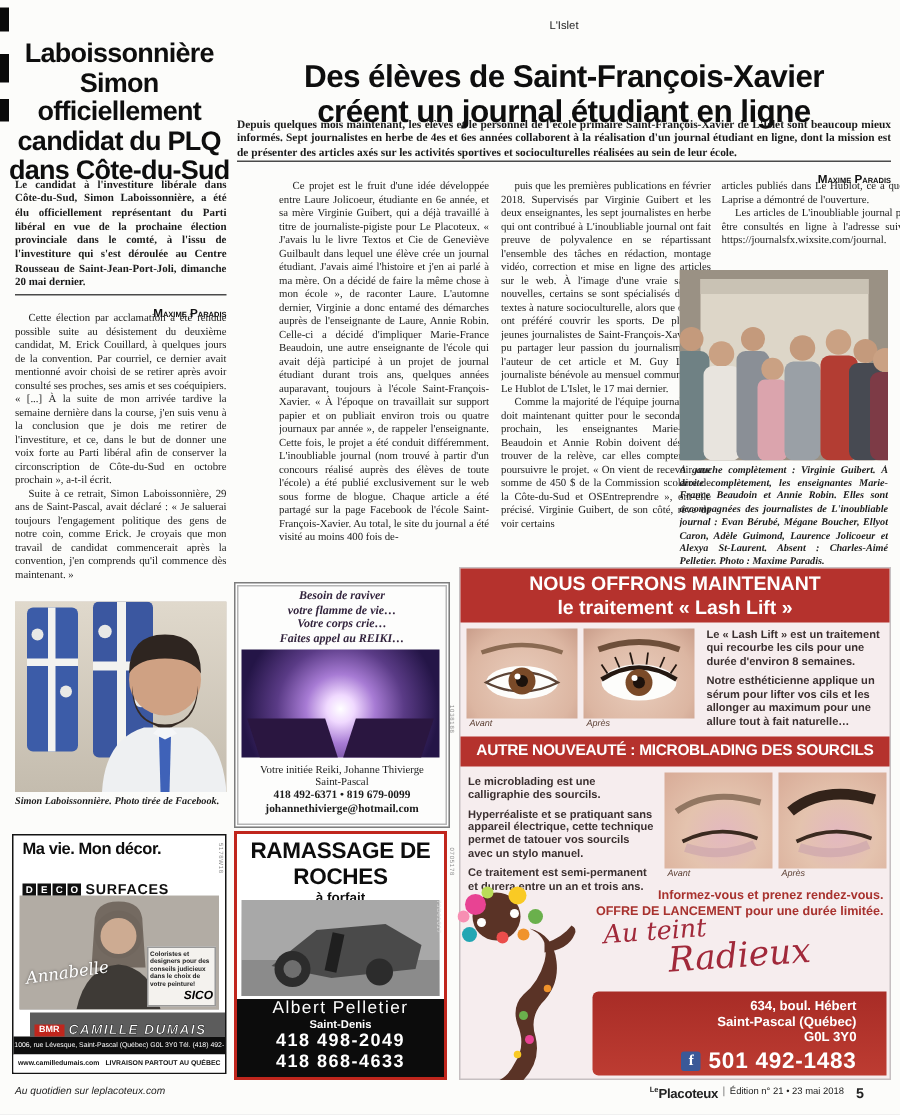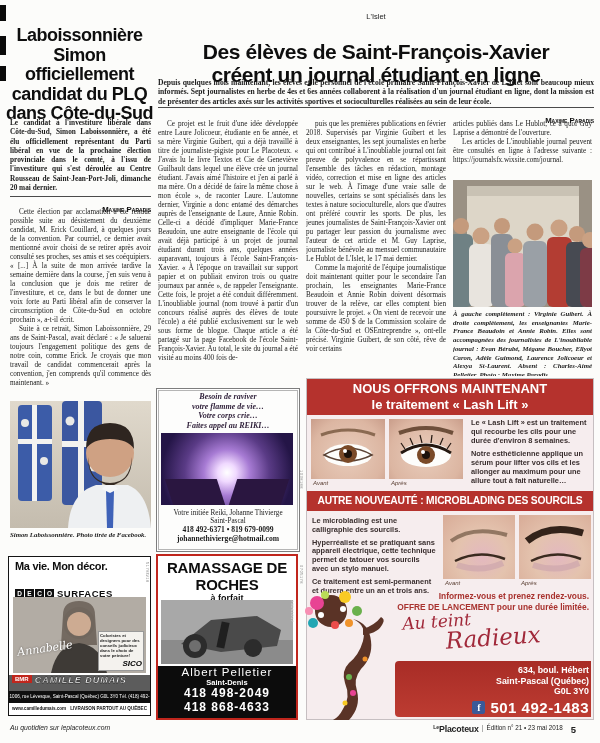--- a/index.html
+++ b/index.html
@@ -28,21 +28,21 @@
   
   .kicker{left:158px;top:12px;width:436px;text-align:center;
           font-family:"Liberation Sans",sans-serif;font-size:7.5px;color:#222;}
   .h-main{left:158px;top:23px;width:436px;text-align:center;
           font-family:"Liberation Sans",sans-serif;font-weight:bold;
           font-size:21px;line-height:23px;letter-spacing:-0.4px;color:#0e0e0e;}
   .h-main span{display:block;}
   .lead-main{left:158px;top:78px;width:436px;font-weight:bold;
              font-size:7.6px;line-height:9.4px;text-align:justify;}
   .byrow-main{left:158px;top:107px;width:436px;}
-  .coltext{font-size:7.2px;line-height:9px;text-align:justify;overflow:hidden;}
+  .coltext{font-size:7.2px;line-height:9px;text-align:justify;overflow:hidden;margin-left:28px;}
   .col1{left:158px;top:120px;width:140px;height:266px;}
   .col2{left:306px;top:120px;width:140px;height:256px;}
   .col3{left:453px;top:120px;width:139px;height:58px;}
   .colp + .colp{margin-top:0;}
   .cap-main{left:453px;top:310px;width:139px;height:66px;overflow:hidden;}
   
   .reiki{left:156px;top:388px;width:142px;height:162px;background:#fdfdfc;
          border:1px solid #7d7d7d;box-shadow:inset 0 0 0 1px #fff,inset 0 0 0 2px #b5b5b5;}
   .reiki-line{font-style:italic;font-weight:600;font-size:8px;line-height:9.6px;
               text-align:center;color:#33243d;}
@@ -81,21 +81,21 @@
                font-size:4.5px;text-align:center;line-height:6px;}
   .deco-photo{position:absolute;left:4px;top:40px;width:133px;height:76px;
               background:linear-gradient(180deg,#c3beb7 0,#a8a29a 60%,#8d8780 100%);overflow:hidden;}
   .deco-sign{position:absolute;left:4px;bottom:18px;color:#fff;font-family:"DejaVu Serif",serif;
              font-style:italic;font-size:11px;text-shadow:0 0 2px #0008;transform:rotate(-8deg);}
   .deco-sico{position:absolute;right:2px;bottom:2px;width:46px;height:40px;background:#f4f2ee;
              border:1px solid #999;padding:1px;box-sizing:border-box;}
   .deco-sico-txt{font-weight:bold;font-size:4.3px;line-height:5px;color:#222;}
   .deco-sico-brand{font-weight:bold;font-style:italic;font-size:8px;color:#000;text-align:right;margin-top:1px;}
   .deco-store{position:absolute;left:0;bottom:0;width:100%;height:40px;}
-  .deco-store-top{height:16px;background:#5c5c5c;display:flex;align-items:flex-start;}
+  .deco-store-top{height:16px;background:#5c5c5c;display:flex;align-items:flex-end;margin-left:11px;}
   .deco-bmr{background:#c0261d;color:#fff;font-weight:bold;font-size:6px;padding:1px 3px;margin:0 3px;}
   .deco-storename{color:#fff;font-weight:bold;font-style:italic;font-size:9px;letter-spacing:1px;
                   -webkit-text-stroke:0.3px #000;}
   .deco-addr{height:12px;background:#0e0e0e;color:#fff;font-size:4.6px;line-height:12px;text-align:center;}
   .deco-bottomline{height:12px;background:#fff;color:#111;font-size:4.6px;line-height:12px;
                    display:flex;justify-content:space-between;padding:0 3px;font-weight:bold;}
   
   .lash{left:306px;top:378px;width:288px;height:342px;background:#f6edee;
         border:1px solid #c6bfc1;box-sizing:border-box;font-family:"Liberation Sans",sans-serif;}
   .lash-banner1{position:absolute;left:0;top:0;width:100%;height:36px;background:#b5322d;
@@ -116,21 +116,21 @@
   .brow-img{position:absolute;width:72px;height:64px;overflow:hidden;
             background:radial-gradient(circle at 55% 65%,#e3b8c0 0,#e4c3ae 45%,#d8ab97 100%);}
   .lash-cta{position:absolute;left:58px;top:212px;width:224px;text-align:right;
             color:#a8322e;font-weight:bold;font-size:8.4px;line-height:11px;}
   .radieux-logo{position:absolute;left:96px;top:232px;color:#a1293a;
                 font-family:"DejaVu Serif",serif;font-style:italic;transform:rotate(-4deg);}
   .radieux-l1{font-size:17px;line-height:17px;}
   .radieux-l2{font-size:23px;line-height:22px;margin-left:42px;}
   .radieux-banner{position:absolute;left:88px;top:282px;width:196px;height:56px;
                   background:linear-gradient(180deg,#a82c26 0,#bd3c32 100%);
-                  border-radius:4px 0 0 4px;color:#fff;text-align:right;padding:4px 2px 0 0;box-sizing:border-box;}
+                  border-radius:4px 0 0 4px;color:#fff;text-align:right;padding:4px 20px 0 0;box-sizing:border-box;}
   .rad-addr{font-weight:bold;font-size:8.8px;line-height:10.5px;}
   .rad-phone-row{display:flex;justify-content:flex-end;align-items:center;margin-top:2px;}
   .fb{width:13px;height:13px;background:#3b5998;color:#fff;border-radius:2px;
       font-weight:bold;font-size:10px;line-height:13px;text-align:center;margin-right:5px;
       font-family:"Liberation Serif",serif;}
   .rad-phone{font-weight:bold;font-size:15px;letter-spacing:0.5px;}
   .woman-gfx{position:absolute;left:-2px;top:210px;width:104px;height:131px;}
   
   .footer-left{left:10px;top:724px;font-family:"Liberation Sans",sans-serif;
                font-style:italic;font-size:6.8px;color:#222;}

